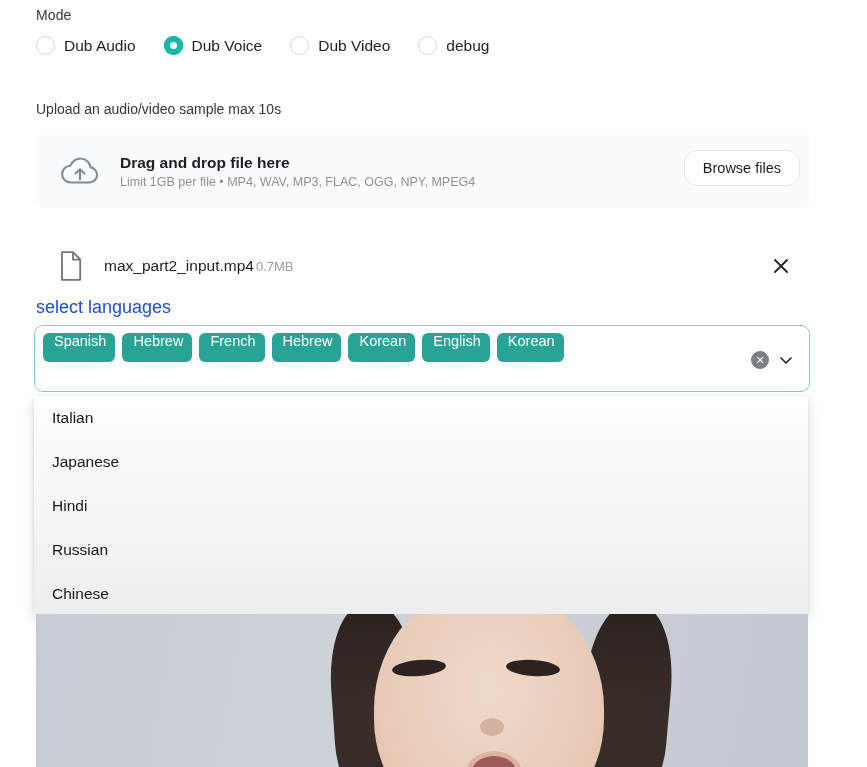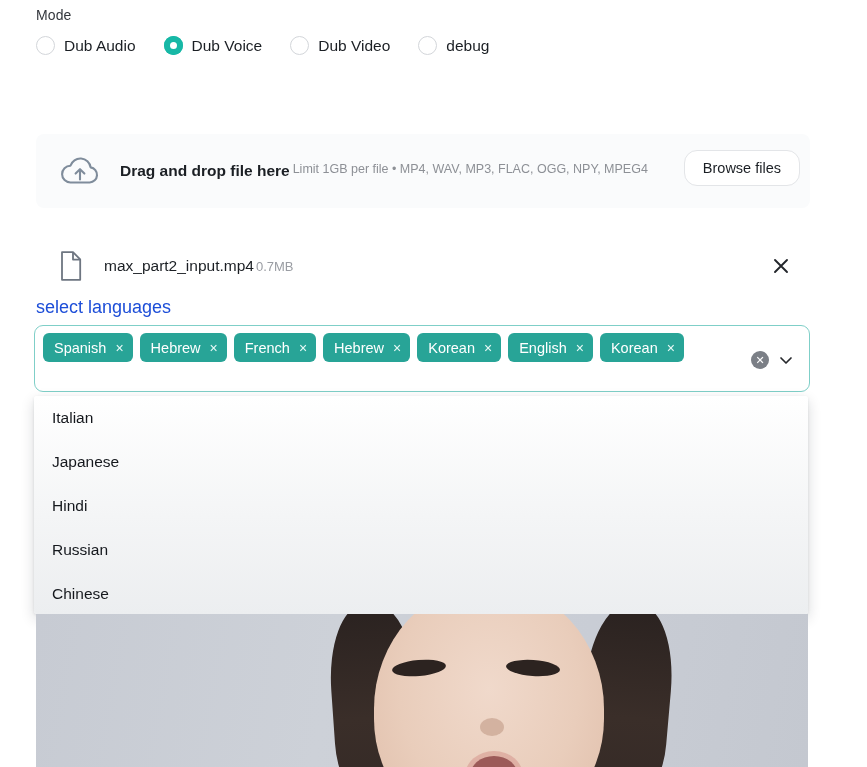--- a/index.html
+++ b/index.html
@@ -45,21 +45,21 @@
     font-size: 14px; color: #33373d;
   }
   .uploader {
     position: absolute; left: 36px; top: 134px;
     width: 774px; height: 74px;
     background: #fafbfc;
     border-radius: 8px;
     display: flex; align-items: center;
   }
   .cloud-icon { margin-left: 22px; width: 44px; height: 40px; flex: none; color: #7f8c9b; }
-  .uploader-text { margin-left: 18px; display: flex; flex-direction: row; gap: 3px; }
+  .uploader-text { margin-left: 18px; display: flex; flex-direction: column; gap: 3px; }
   .uploader-title { font-size: 15.5px; font-weight: bold; color: #1b1f24; }
   .uploader-sub { font-size: 12.5px; color: #8d9096; }
   .browse-btn {
     position: absolute; right: 10px; top: 16px;
     padding: 9px 18px;
     background: #ffffff; border: 1px solid #e3e5e8; border-radius: 13px;
     font-size: 14.5px; color: #1b1f24; cursor: pointer;
     font-family: inherit;
   }
 
@@ -90,20 +90,21 @@
     border-radius: 9px;
     padding: 7px 66px 7px 8px;
   }
   .tags { display: flex; flex-wrap: wrap; gap: 7px; align-items: flex-start; }
   .tag {
     display: inline-flex; align-items: center; gap: 9px;
     height: 29px; padding: 0 9px 0 11px;
     background: #28a497; border-radius: 6px;
     color: #ffffff; font-size: 14.5px; white-space: nowrap;
     cursor: default;
+    flex-direction: column;
   }
   .tag-x { font-size: 14px; line-height: 1; color: #eafaf7; cursor: pointer; }
   .ms-clear {
     position: absolute; right: 40px; top: 25px;
     width: 18px; height: 18px; border-radius: 50%;
     background: #7b7f86; color: #ffffff;
     display: flex; align-items: center; justify-content: center;
     font-size: 11px; line-height: 1; cursor: pointer;
   }
   .ms-chevron {
@@ -181,20 +182,21 @@
     <div class="radio-item">
       <span class="radio-mark"></span>
       <span class="radio-text">Dub Video</span>
     </div>
     <div class="radio-item">
       <span class="radio-mark"></span>
       <span class="radio-text">debug</span>
     </div>
   </div>
 
+  <div class="upload-caption">Upload an audio/video sample max 10s</div>
   <div class="uploader">
     <span class="cloud-icon">
       <svg viewBox="0 0 44 40" width="44" height="40" fill="none" stroke="currentColor" stroke-width="2.1">
         <path d="M12.5 31.5h19.2a7.6 7.6 0 0 0 .9-15.1 10.4 10.4 0 0 0-20.2-1.6 7.3 7.3 0 0 0 .1 16.7Z" stroke-linejoin="round"></path>
         <path d="M22 28.5v-10M17.6 22.6 22 18.2l4.4 4.4" stroke-linecap="round" stroke-linejoin="round"></path>
       </svg>
     </span>
     <div class="uploader-text">
       <div class="uploader-title">Drag and drop file here</div>
       <div class="uploader-sub">Limit 1GB per file • MP4, WAV, MP3, FLAC, OGG, NPY, MPEG4</div>

